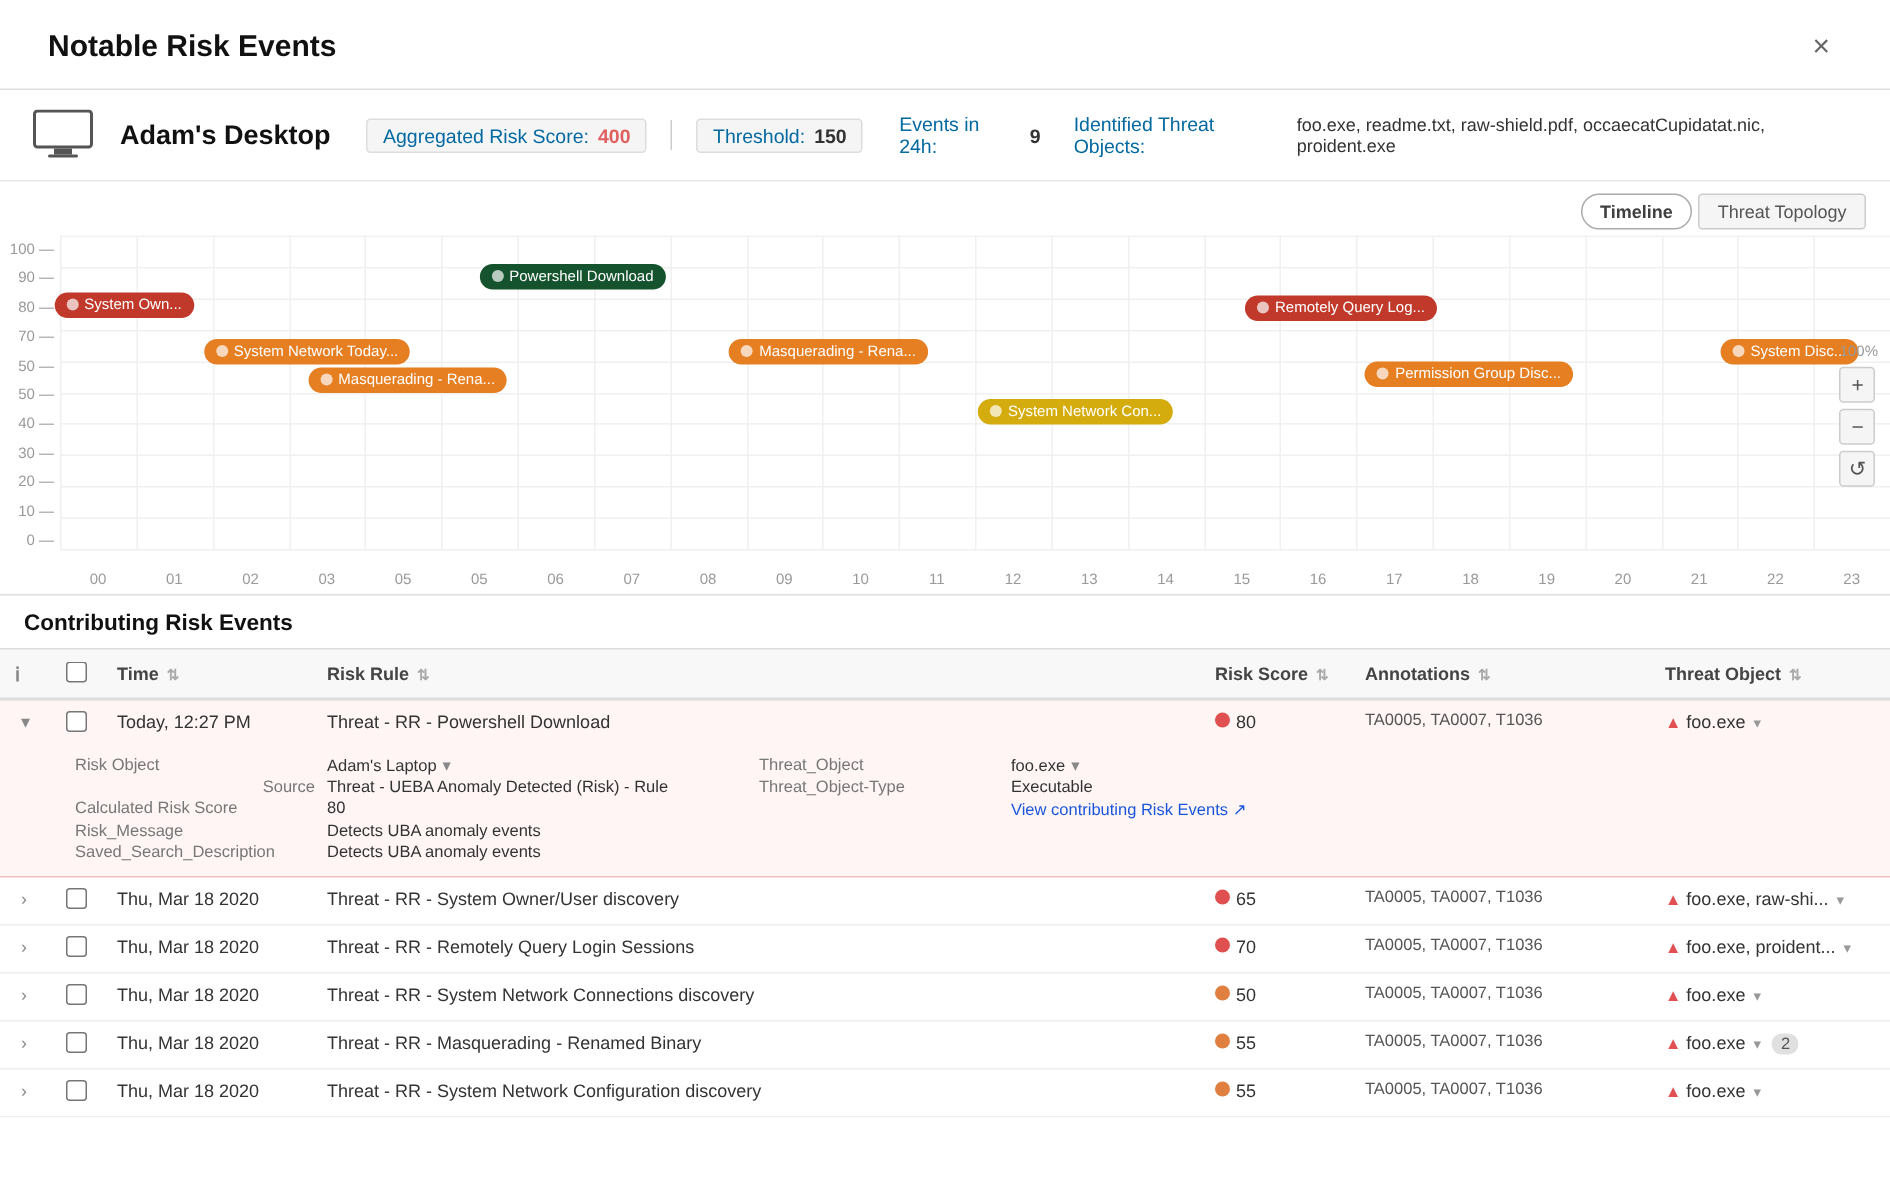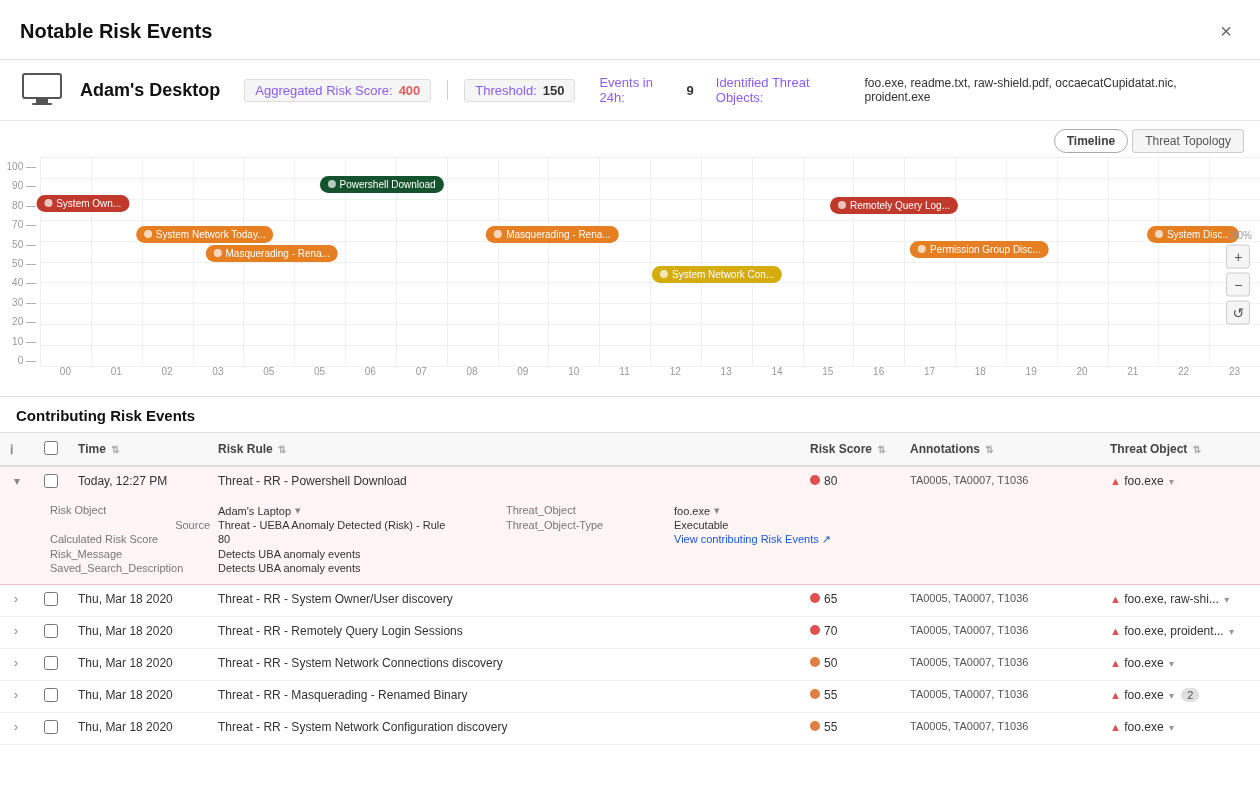--- a/index.html
+++ b/index.html
@@ -1,44 +1,44 @@
 <!DOCTYPE html>
 <html><head>
   <meta charset="utf-8">
   <style>
     * { box-sizing: border-box; margin: 0; padding: 0; }
     body { font-family: -apple-system, BlinkMacSystemFont, 'Segoe UI', Arial, sans-serif; font-size: 13px; background: #fff; color: #333; }
     
     .modal { width: 1260px; min-height: 788px; background: #fff; position: relative; overflow: hidden; }
     
-    .modal-header { padding: 16px 20px 12px; border-bottom: 1px solid #e0e0e0; display: flex; align-items: center; justify-content: space-between; }
+    .modal-header { padding: 16px 32px 12px; border-bottom: 1px solid #e0e0e0; display: flex; align-items: center; justify-content: space-between; }
     .modal-title { font-size: 20px; font-weight: 600; color: #111; }
     .close-btn { background: none; border: none; font-size: 20px; cursor: pointer; color: #666; padding: 4px 8px; }
     
     .device-header { display: flex; align-items: center; gap: 16px; padding: 12px 20px; border-bottom: 1px solid #e8e8e8; flex-wrap: wrap; }
     .device-icon { width: 44px; height: 36px; display: flex; align-items: center; justify-content: center; }
     .device-icon svg { width: 40px; height: 34px; }
     .device-name { font-size: 18px; font-weight: 600; color: #111; margin-right: 8px; }
-    .stat-label { color: #8b5cf6; }
+    .stat-label { color: #0369a1; }
     .stat-value { font-weight: 700; color: #e06060; }
     .stat-value-gray { font-weight: 700; color: #333; }
     .stat-divider { width: 1px; height: 20px; background: #ccc; }
     .threat-objects-section { display: flex; align-items: center; gap: 6px; margin-left: 8px; flex: 1; }
     .threat-objects-value { color: #333; font-size: 12px; }
     
     .stat-box { background: #f5f5f5; border: 1px solid #ddd; border-radius: 3px; padding: 3px 10px; display: flex; align-items: center; gap: 6px; }
     
     .chart-controls { display: flex; justify-content: flex-end; align-items: center; gap: 4px; padding: 8px 16px 4px; }
     .ctrl-btn { padding: 4px 12px; border: 1px solid #ccc; border-radius: 3px; cursor: pointer; font-size: 12px; background: #f5f5f5; color: #555; }
     .ctrl-btn.active { background: #fff; color: #404040; font-weight: 600; border-color: #aaa; border-radius: 12px; }
     
     .chart-area { position: relative; height: 240px; border-bottom: 1px solid #ddd; overflow: hidden; background: #fff; }
     .y-axis { position: absolute; left: 0; top: 0; bottom: 30px; width: 40px; display: flex; flex-direction: column; justify-content: space-between; padding: 4px 4px 0 4px; }
     .y-label { font-size: 10px; color: #999; text-align: right; }
-    .x-axis { position: absolute; bottom: 0; left: 40px; right: 0; height: 30px; display: flex; align-items: flex-start; }
+    .x-axis { position: absolute; bottom: 0; left: 40px; right: 0; height: 30px; display: flex; align-items: flex-end; }
     .x-label { flex: 1; text-align: center; font-size: 10px; color: #999; padding-bottom: 4px; }
     
     .timeline-container { position: absolute; top: 0; left: 40px; right: 0; bottom: 30px; }
     .h-line { position: absolute; left: 0; right: 0; border-top: 1px solid #f0f0f0; }
     .v-line { position: absolute; top: 0; bottom: 0; border-left: 1px solid #f0f0f0; }
     
     .event-bubble { position: absolute; transform: translateX(-50%); display: flex; align-items: center; gap: 4px; padding: 3px 8px; border-radius: 12px; font-size: 10px; color: #fff; white-space: nowrap; cursor: pointer; font-weight: 500; }
     .bubble-dot { width: 8px; height: 8px; border-radius: 50%; background: rgba(255,255,255,0.7); flex-shrink: 0; }
     
     .zoom-controls { position: absolute; right: 8px; top: 50%; transform: translateY(-50%); display: flex; flex-direction: column; gap: 4px; }

